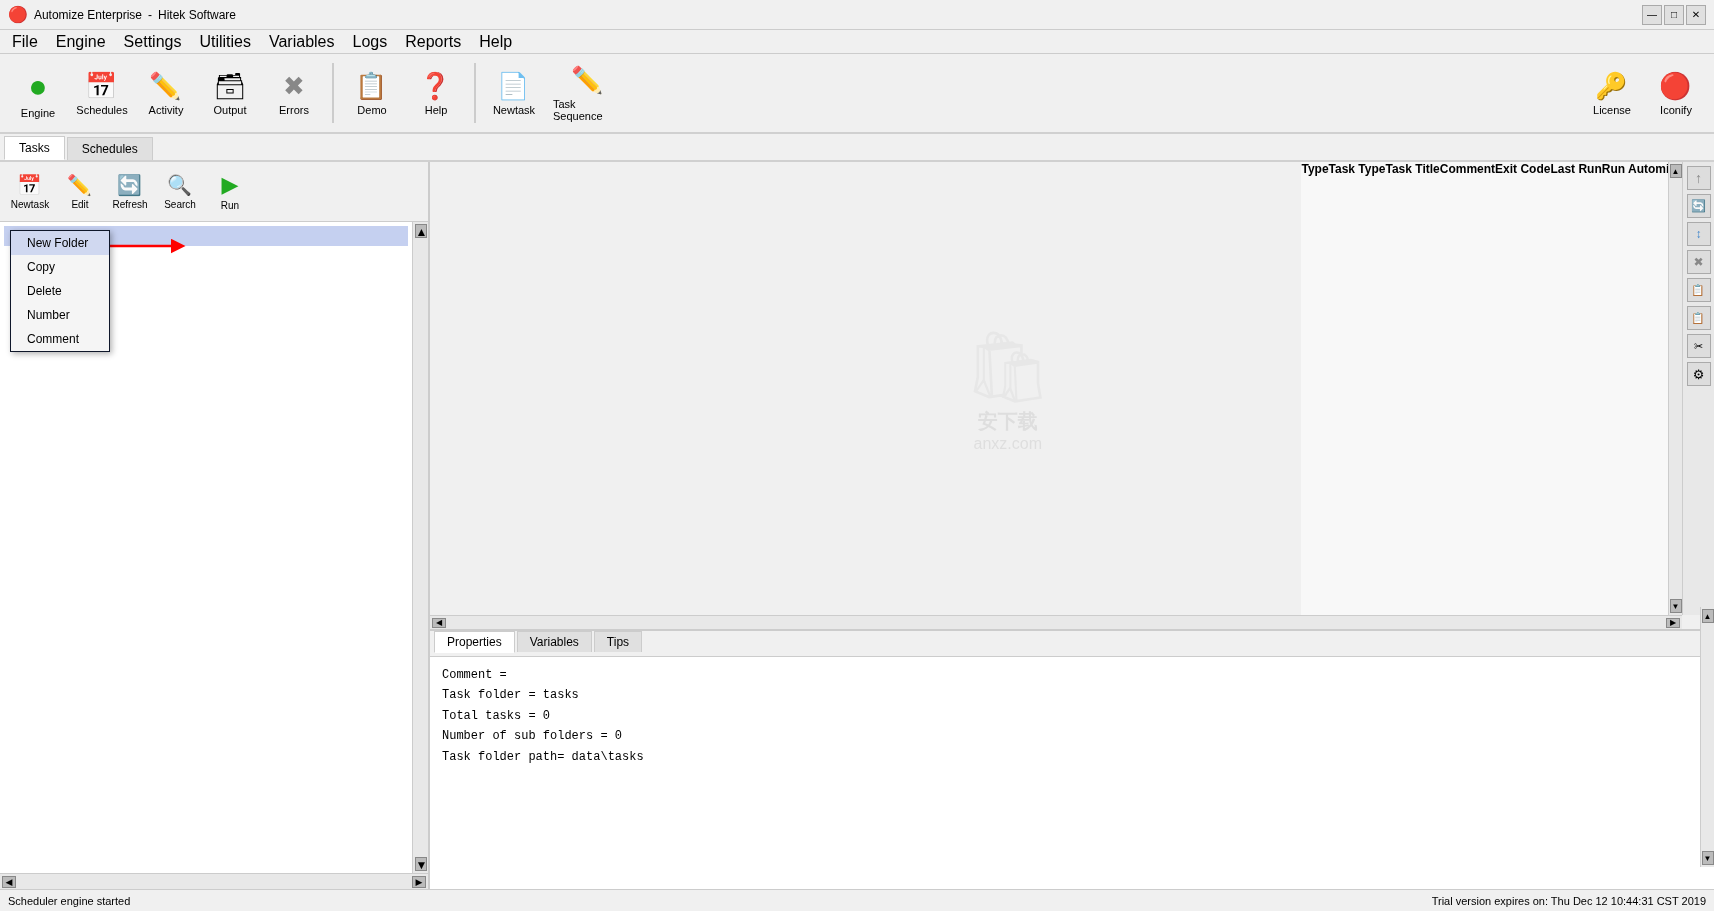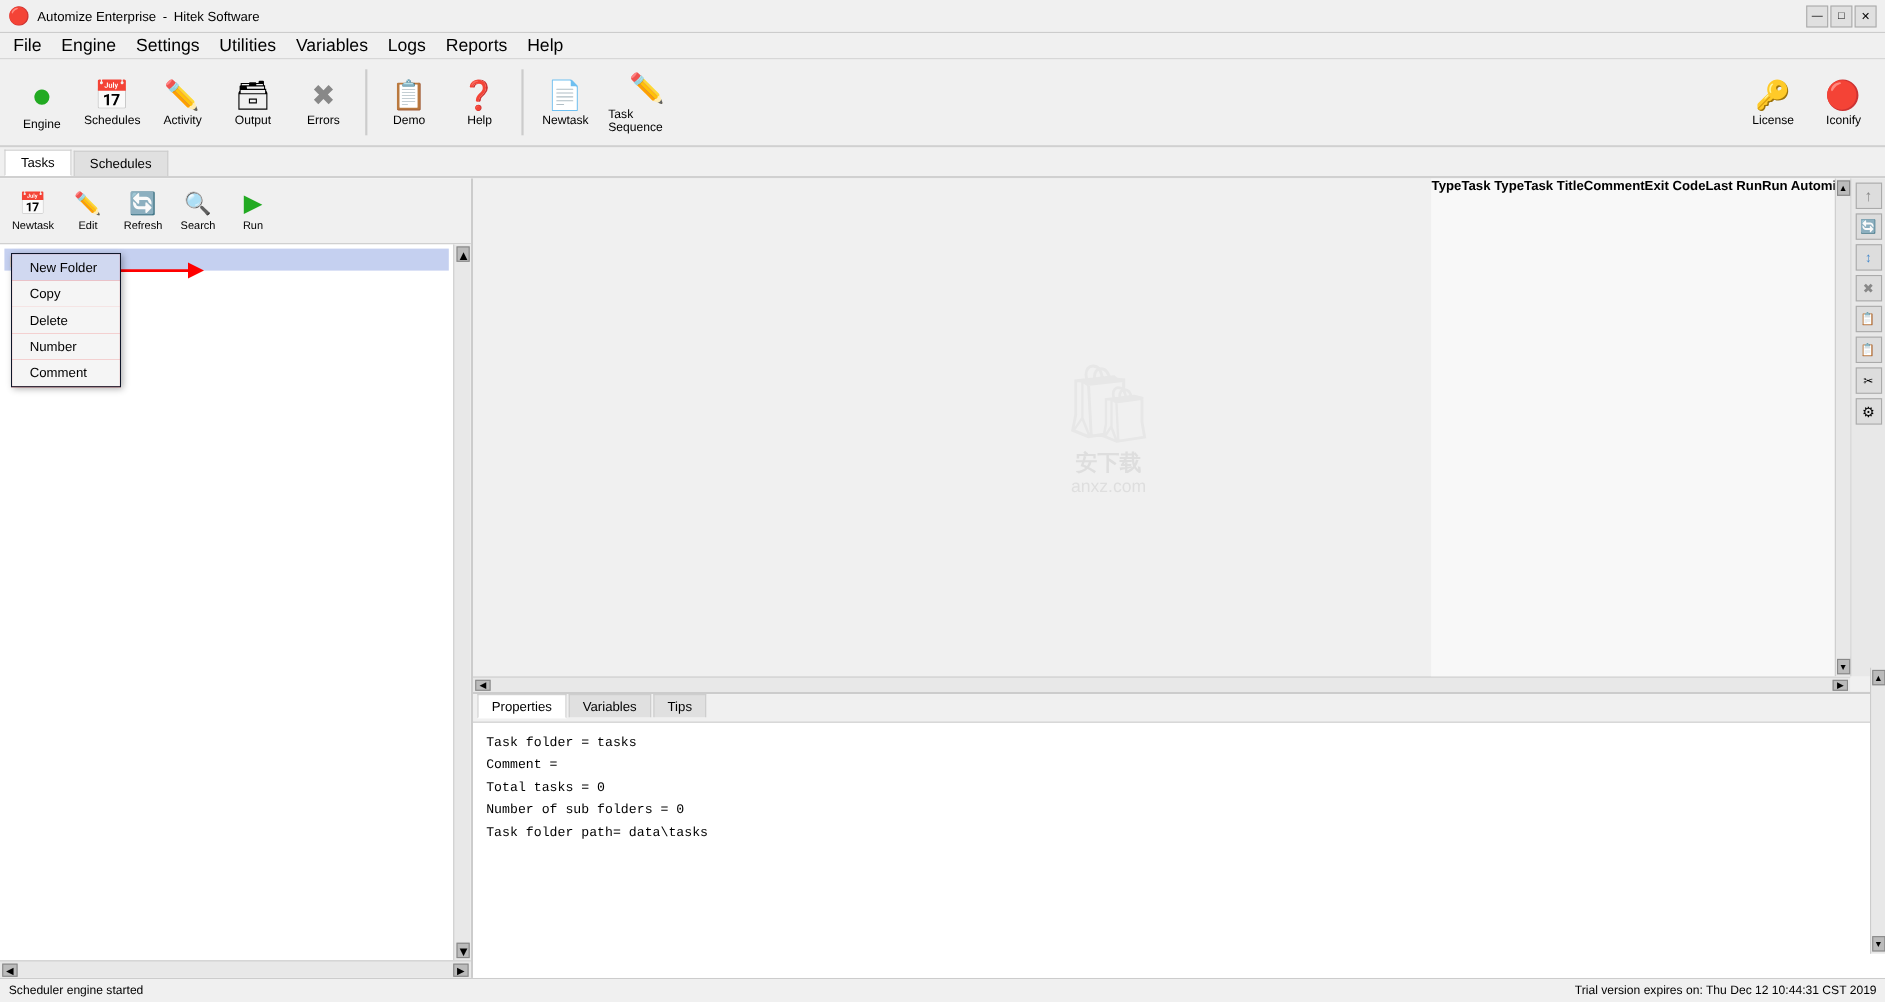--- a/index.html
+++ b/index.html
@@ -516,22 +516,22 @@
       <div style="width:14px;height:10px;background:#bbb;border:1px solid #888;cursor:pointer;font-size:8px;display:flex;align-items:center;justify-content:center;">▶</div>
     </div>
 
     <div class="bottom-panel">
       <div class="bottom-tabs">
         <div class="bottom-tab active">Properties</div>
         <div class="bottom-tab">Variables</div>
         <div class="bottom-tab">Tips</div>
       </div>
       <div class="properties-content">
+        <span class="prop-line">Comment =</span>
         <span class="prop-line">Task folder = tasks</span>
-        <span class="prop-line">Comment =</span>
         <span class="prop-line">Total tasks = 0</span>
         <span class="prop-line">Number of sub folders = 0</span>
         <span class="prop-line">Task folder path= data\tasks</span>
       </div>
 
       <div style="position:absolute;right:0;bottom:22px;width:14px;height:260px;background:#e8e8e8;border-left:1px solid #ccc;display:flex;flex-direction:column;align-items:center;padding:2px 0;gap:2px;">
         <div style="width:12px;height:14px;background:#bbb;border:1px solid #888;cursor:pointer;font-size:8px;display:flex;align-items:center;justify-content:center;">▲</div>
         <div style="flex:1;background:#e8e8e8;width:12px;"></div>
         <div style="width:12px;height:14px;background:#bbb;border:1px solid #888;cursor:pointer;font-size:8px;display:flex;align-items:center;justify-content:center;">▼</div>
       </div>

